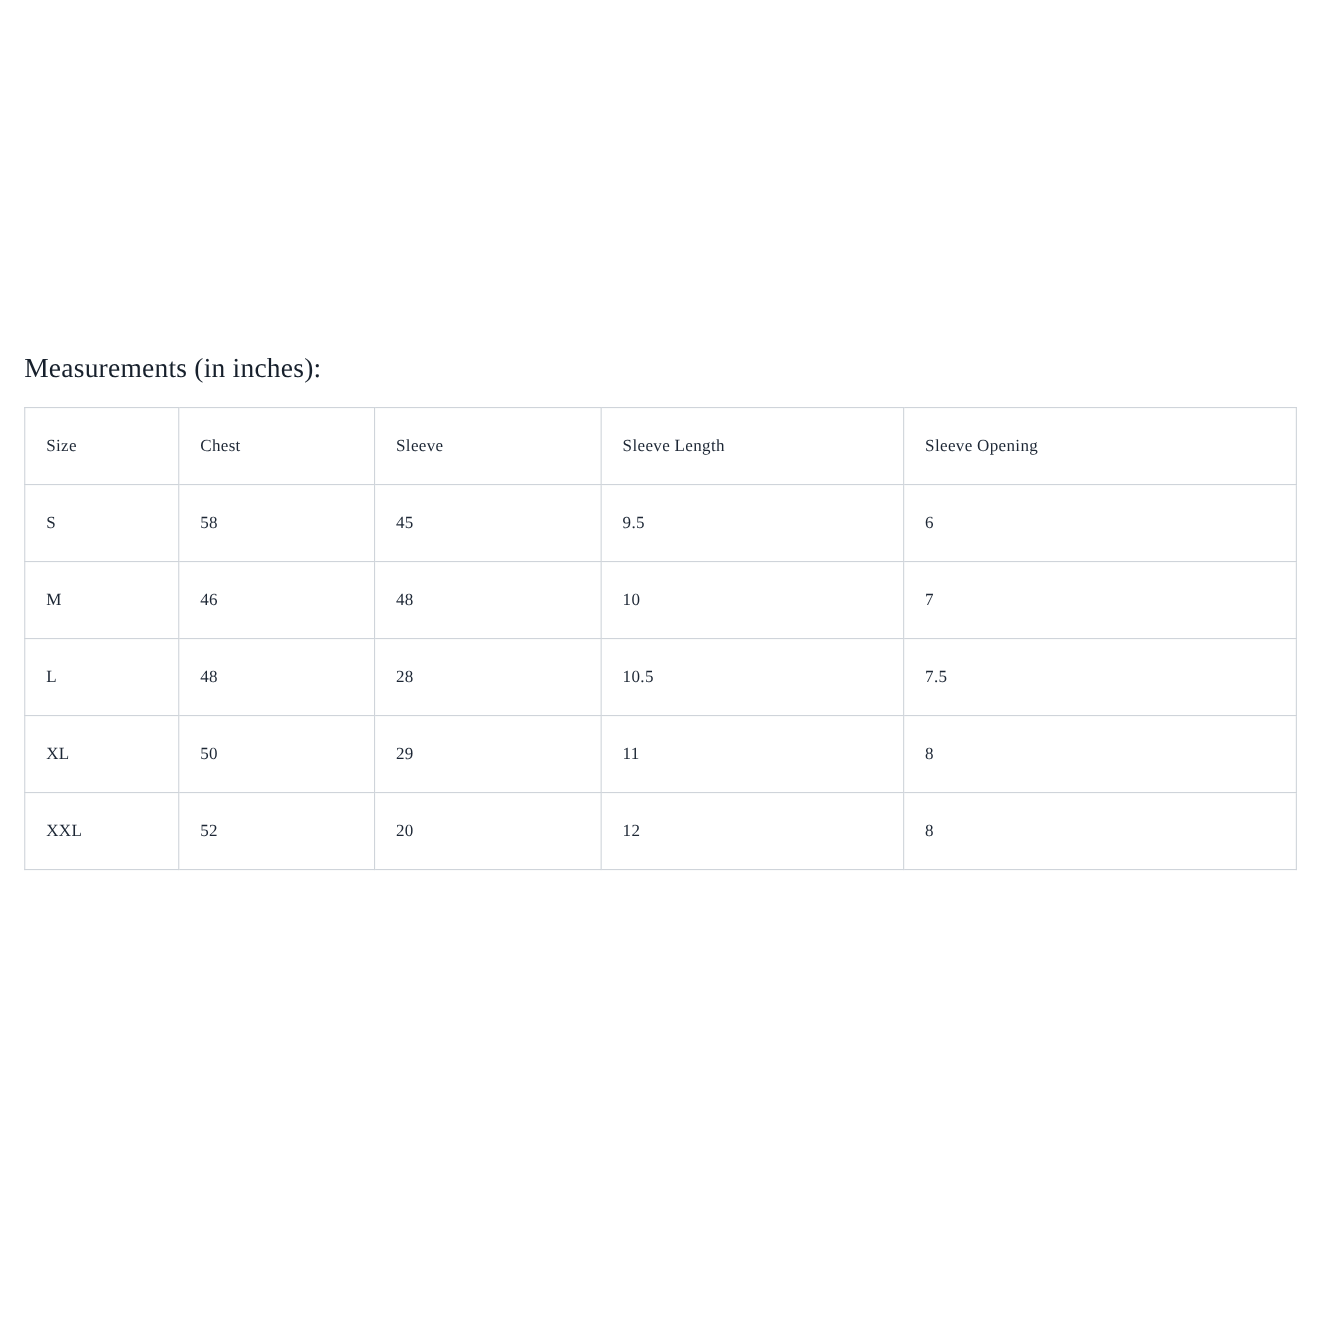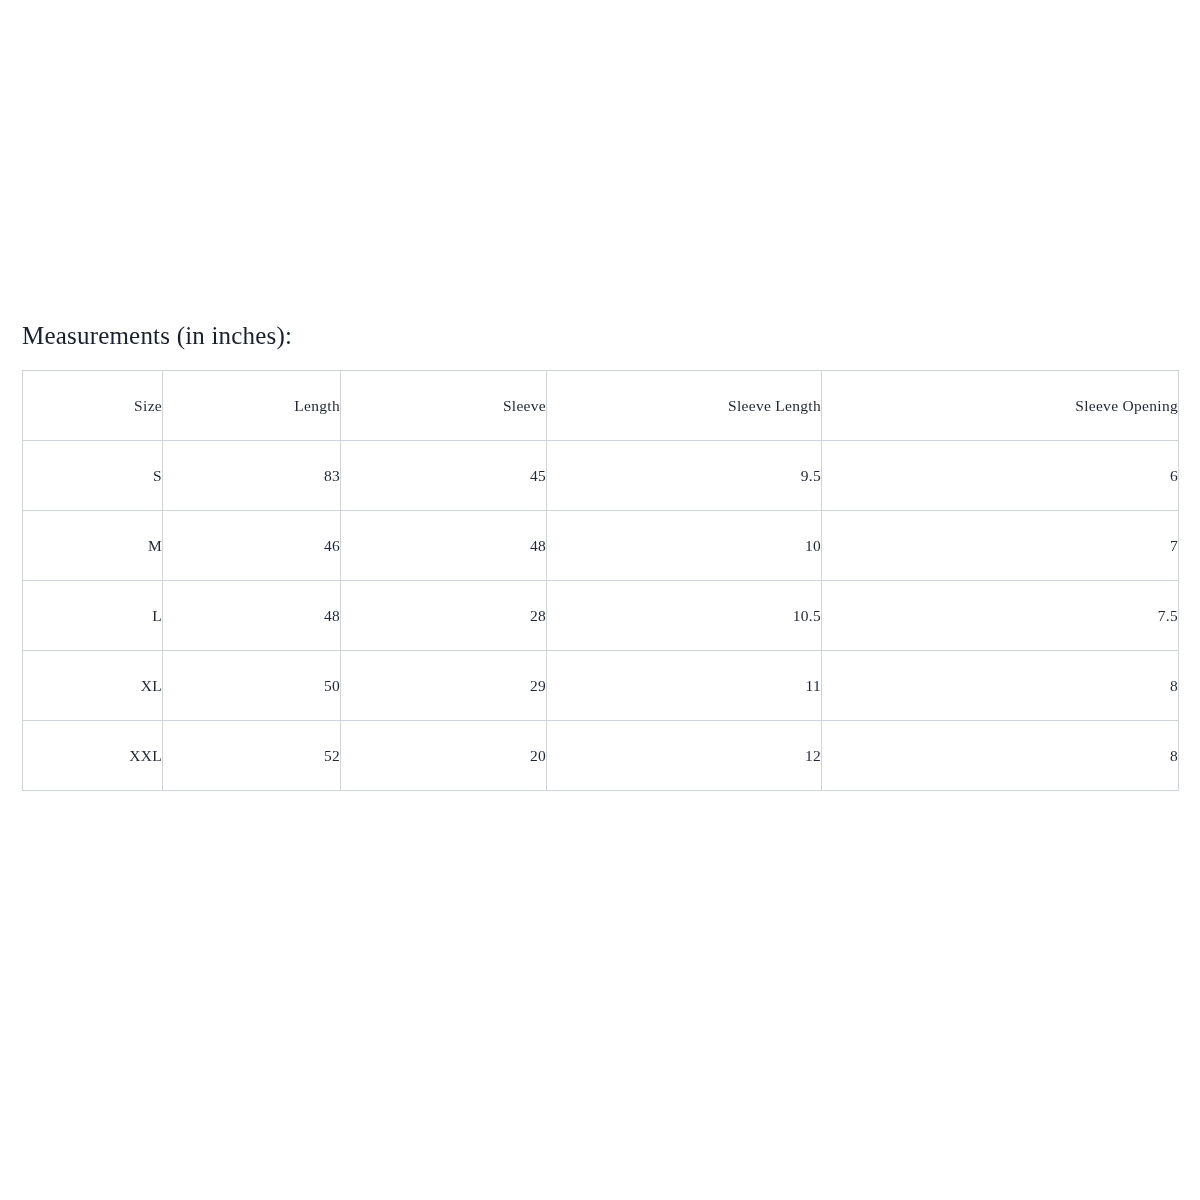--- a/index.html
+++ b/index.html
@@ -45,21 +45,21 @@
     font-size: 15.5px;
     color: #1d2735;
   }
   table.meas col.c0 { width: 140px; }
   table.meas col.c1 { width: 178px; }
   table.meas col.c2 { width: 206px; }
   table.meas col.c3 { width: 275px; }
   table.meas col.c4 { width: 357px; }
   table.meas th, table.meas td {
     border: 1px solid #cfd4da;
-    text-align: right;
+    text-align: left;
     vertical-align: middle;
     padding: 0 0 0 19px;
     height: 69px;
     font-weight: 400;
     letter-spacing: 0.3px;
   }
   table.meas thead th {
     height: 69px;
     color: #1d2735;
   }
@@ -76,30 +76,30 @@
       <colgroup>
         <col class="c0">
           <col class="c1">
           <col class="c2">
           <col class="c3">
           <col class="c4">
       </colgroup>
       <thead>
         <tr>
           <th>Size</th>
-          <th>Length</th>
+          <th>Chest</th>
           <th>Sleeve</th>
           <th>Sleeve Length</th>
           <th>Sleeve Opening</th>
         </tr>
       </thead>
       <tbody>
         <tr>
           <td>S</td>
-          <td>83</td>
+          <td>58</td>
           <td>45</td>
           <td>9.5</td>
           <td>6</td>
         </tr>
         <tr>
           <td>M</td>
           <td>46</td>
           <td>48</td>
           <td>10</td>
           <td>7</td>

